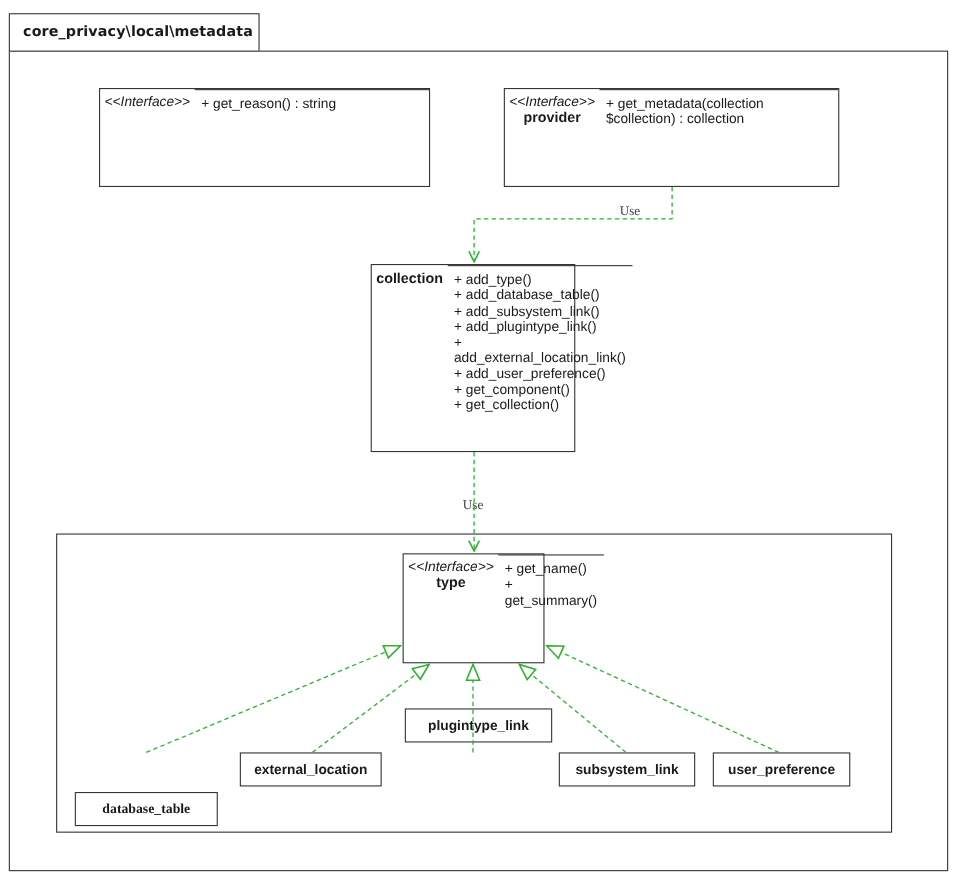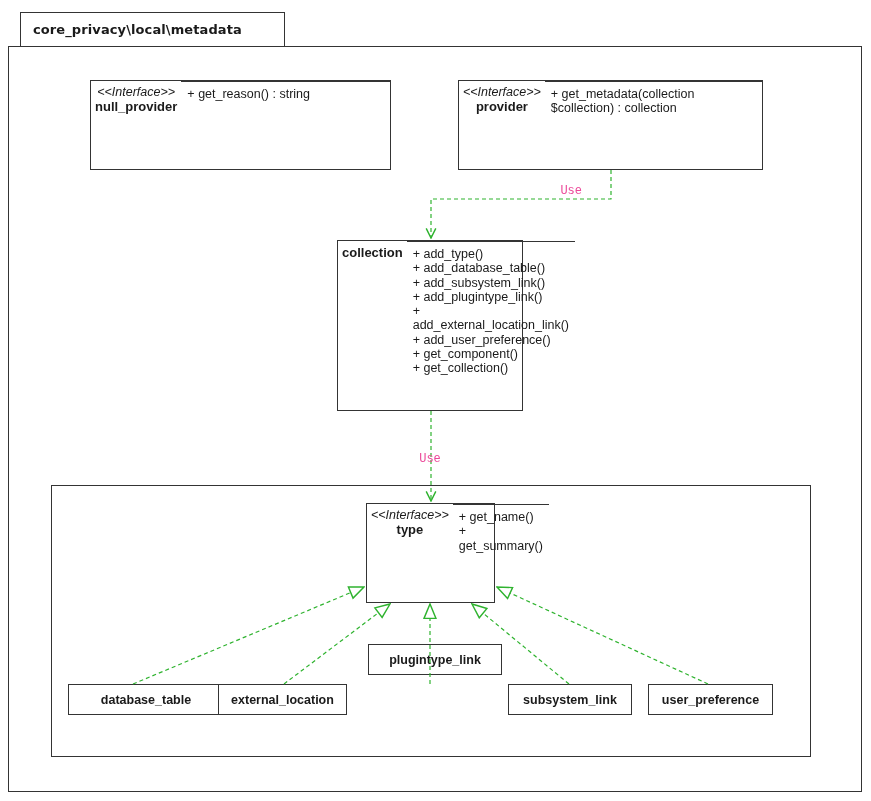--- a/index.html
+++ b/index.html
@@ -91,39 +91,38 @@
   .edge {
     fill: none;
     stroke: var(--edge-green);
     stroke-width: 1.2;
     stroke-dasharray: 4 3;
     stroke-linejoin: round;
   }
   .edge-label {
     position: absolute;
     z-index: 4;
-    font-family: Liberation Mono, monospace;
+    font-family: Liberation Serif, serif;
     font-size: 12px;
-    color: #ec4899;
+    color: #404040;
   }
 </style>
 </head>
 <body>
 
 <div class="canvas" style="--edge-green: #2fb32f; --border-dark: #343434;">
 
   <div class="frame-body" style="left:8px; top:46px; width:852px; height:744px;"></div>
-  <div class="frame-tab" style="left:20px; top:12px; width:265px; height:35px;">core_privacy\local\metadata</div>
+  <div class="frame-tab" style="left:8px; top:12px; width:228px; height:35px;">core_privacy\local\metadata</div>
 
   <div class="frame-body" style="left:51px; top:485px; width:758px; height:270px;"></div>
 
   <div class="uml-class" style="left:90px; top:80px; width:301px; height:90px;">
     <div class="uml-head">
       <div class="stereotype">&lt;&lt;Interface&gt;&gt;</div>
-      <div class="cls-name">null_provider</div>
     </div>
     <div class="uml-members">
         <div>+ get_reason() : string</div>
       </div>
   </div>
 
   <div class="uml-class" style="left:458px; top:80px; width:305px; height:90px;">
     <div class="uml-head">
       <div class="stereotype">&lt;&lt;Interface&gt;&gt;</div>
       <div class="cls-name">provider</div>
@@ -153,21 +152,21 @@
     <div class="uml-head">
       <div class="stereotype">&lt;&lt;Interface&gt;&gt;</div>
       <div class="cls-name">type</div>
     </div>
     <div class="uml-members">
         <div>+ get_name()</div>
         <div>+ get_summary()</div>
       </div>
   </div>
 
-  <div class="uml-simple" style="left:68px; top:684px; width:156px; height:31px;">database_table</div>
+  <div class="uml-simple" style="left:68px; top:720px; width:130px; height:31px;font-family:Liberation Serif, serif;">database_table</div>
   <div class="uml-simple" style="left:218px; top:684px; width:129px; height:31px;">external_location</div>
   <div class="uml-simple" style="left:368px; top:644px; width:134px; height:31px;">plugintype_link</div>
   <div class="uml-simple" style="left:508px; top:684px; width:124px; height:31px;">subsystem_link</div>
   <div class="uml-simple" style="left:648px; top:684px; width:125px; height:31px;">user_preference</div>
 
   <svg class="edges-svg" viewBox="0 0 871 801" xmlns="http://www.w3.org/2000/svg">
     <defs>
       <marker id="arrowV" viewBox="0 0 10 10" refX="9" refY="5" markerWidth="10" markerHeight="10" orient="auto">
         <path d="M1,1 L9,5 L1,9" fill="none" stroke="var(--edge-green)" stroke-width="1.2"></path>
       </marker>

